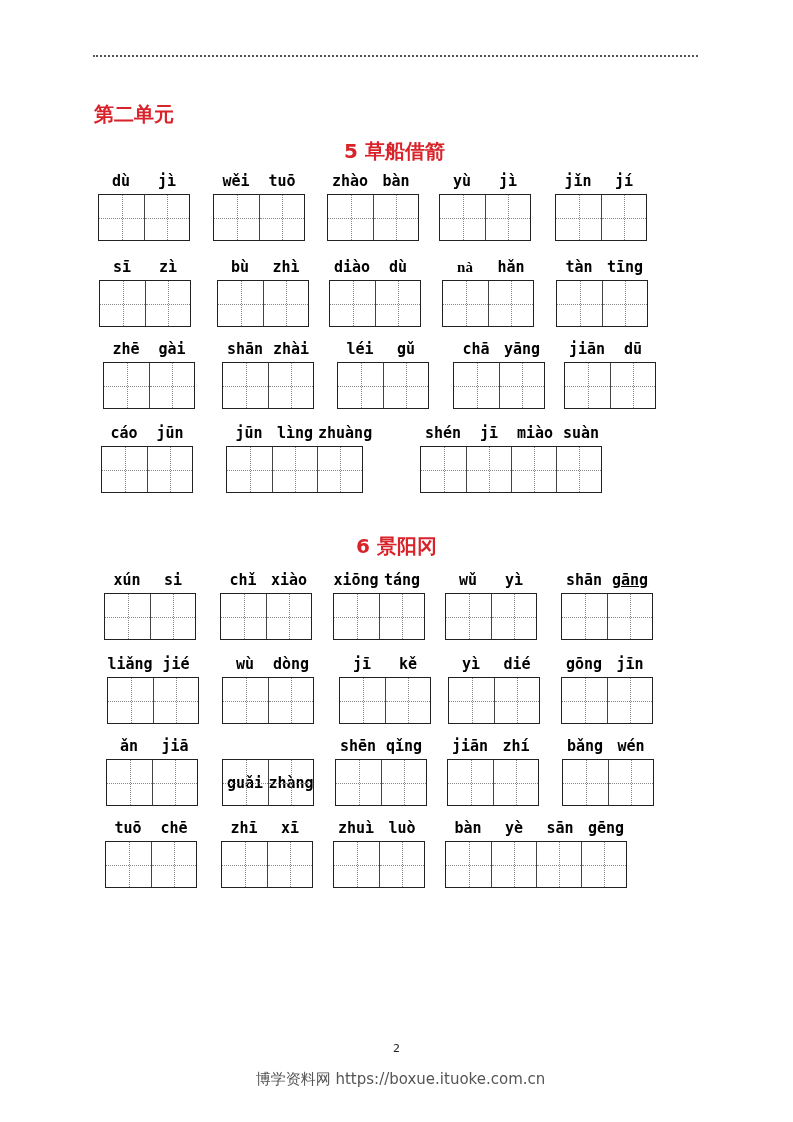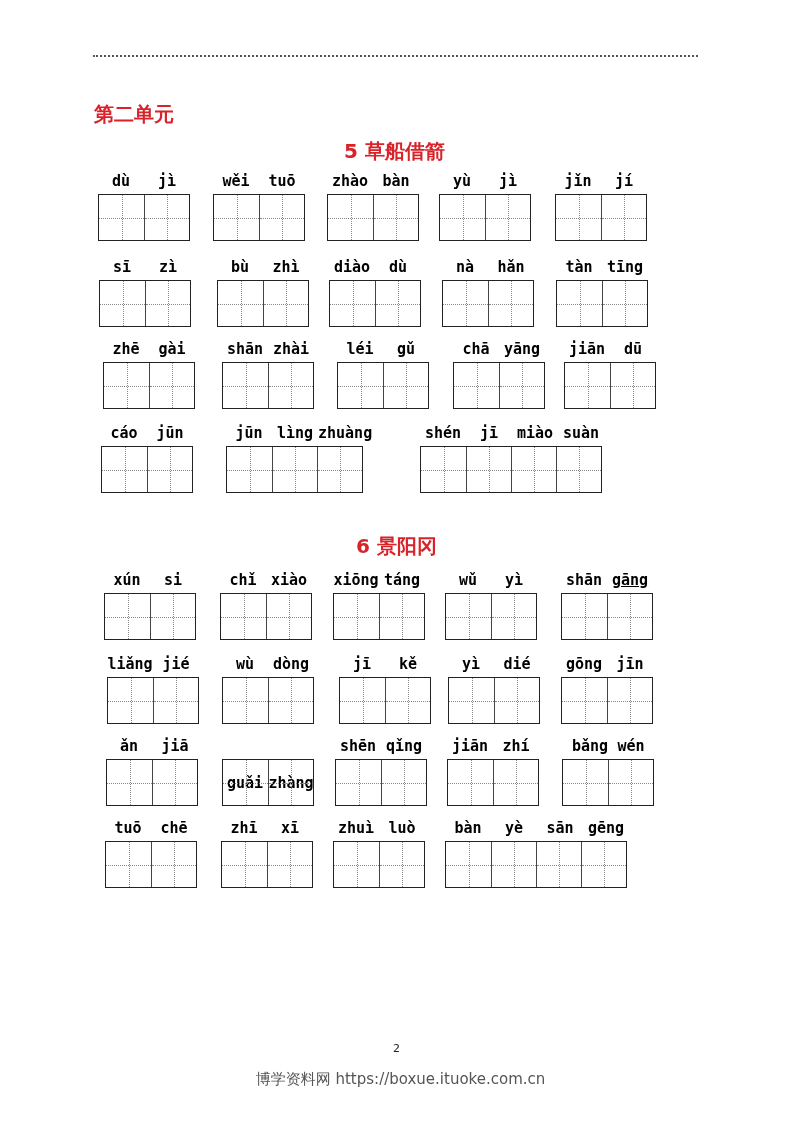--- a/index.html
+++ b/index.html
@@ -80,21 +80,21 @@
       </div>
     </div>
     <div class="item" style="left: 329px; top: 258px;">
       <div class="pinyin"><span style="width: 46px;">diào</span><span style="width: 46px;">dù</span></div>
       <div class="grid">
         <div class="cell"></div>
         <div class="cell"></div>
       </div>
     </div>
     <div class="item" style="left: 442px; top: 258px;">
-      <div class="pinyin"><span style="width: 46px;">nà</span><span style="width: 46px;">hǎn</span></div>
+      <div class="pinyin"><span style="width: 46px; font-family: Liberation Serif, serif;">nà</span><span style="width: 46px;">hǎn</span></div>
       <div class="grid">
         <div class="cell"></div>
         <div class="cell"></div>
       </div>
     </div>
     <div class="item" style="left: 556px; top: 258px;">
       <div class="pinyin"><span style="width: 46px;">tàn</span><span style="width: 46px;">tīng</span></div>
       <div class="grid">
         <div class="cell"></div>
         <div class="cell"></div>
@@ -252,21 +252,21 @@
       </div>
     </div>
     <div class="item" style="left: 447px; top: 737px;">
       <div class="pinyin"><span style="width: 46px;">jiān</span><span style="width: 46px;">zhí</span></div>
       <div class="grid">
         <div class="cell"></div>
         <div class="cell"></div>
       </div>
     </div>
     <div class="item" style="left: 562px; top: 737px;">
-      <div class="pinyin"><span style="width: 46px; text-align: right;">bǎng</span><span style="width: 46px;">wén</span></div>
+      <div class="pinyin"><span style="width: 46px;">bǎng</span><span style="width: 46px;">wén</span></div>
       <div class="grid">
         <div class="cell"></div>
         <div class="cell"></div>
       </div>
     </div>
     <div class="item" style="left: 105px; top: 819px;">
       <div class="pinyin"><span style="width: 46px;">tuō</span><span style="width: 46px;">chē</span></div>
       <div class="grid">
         <div class="cell"></div>
         <div class="cell"></div>

